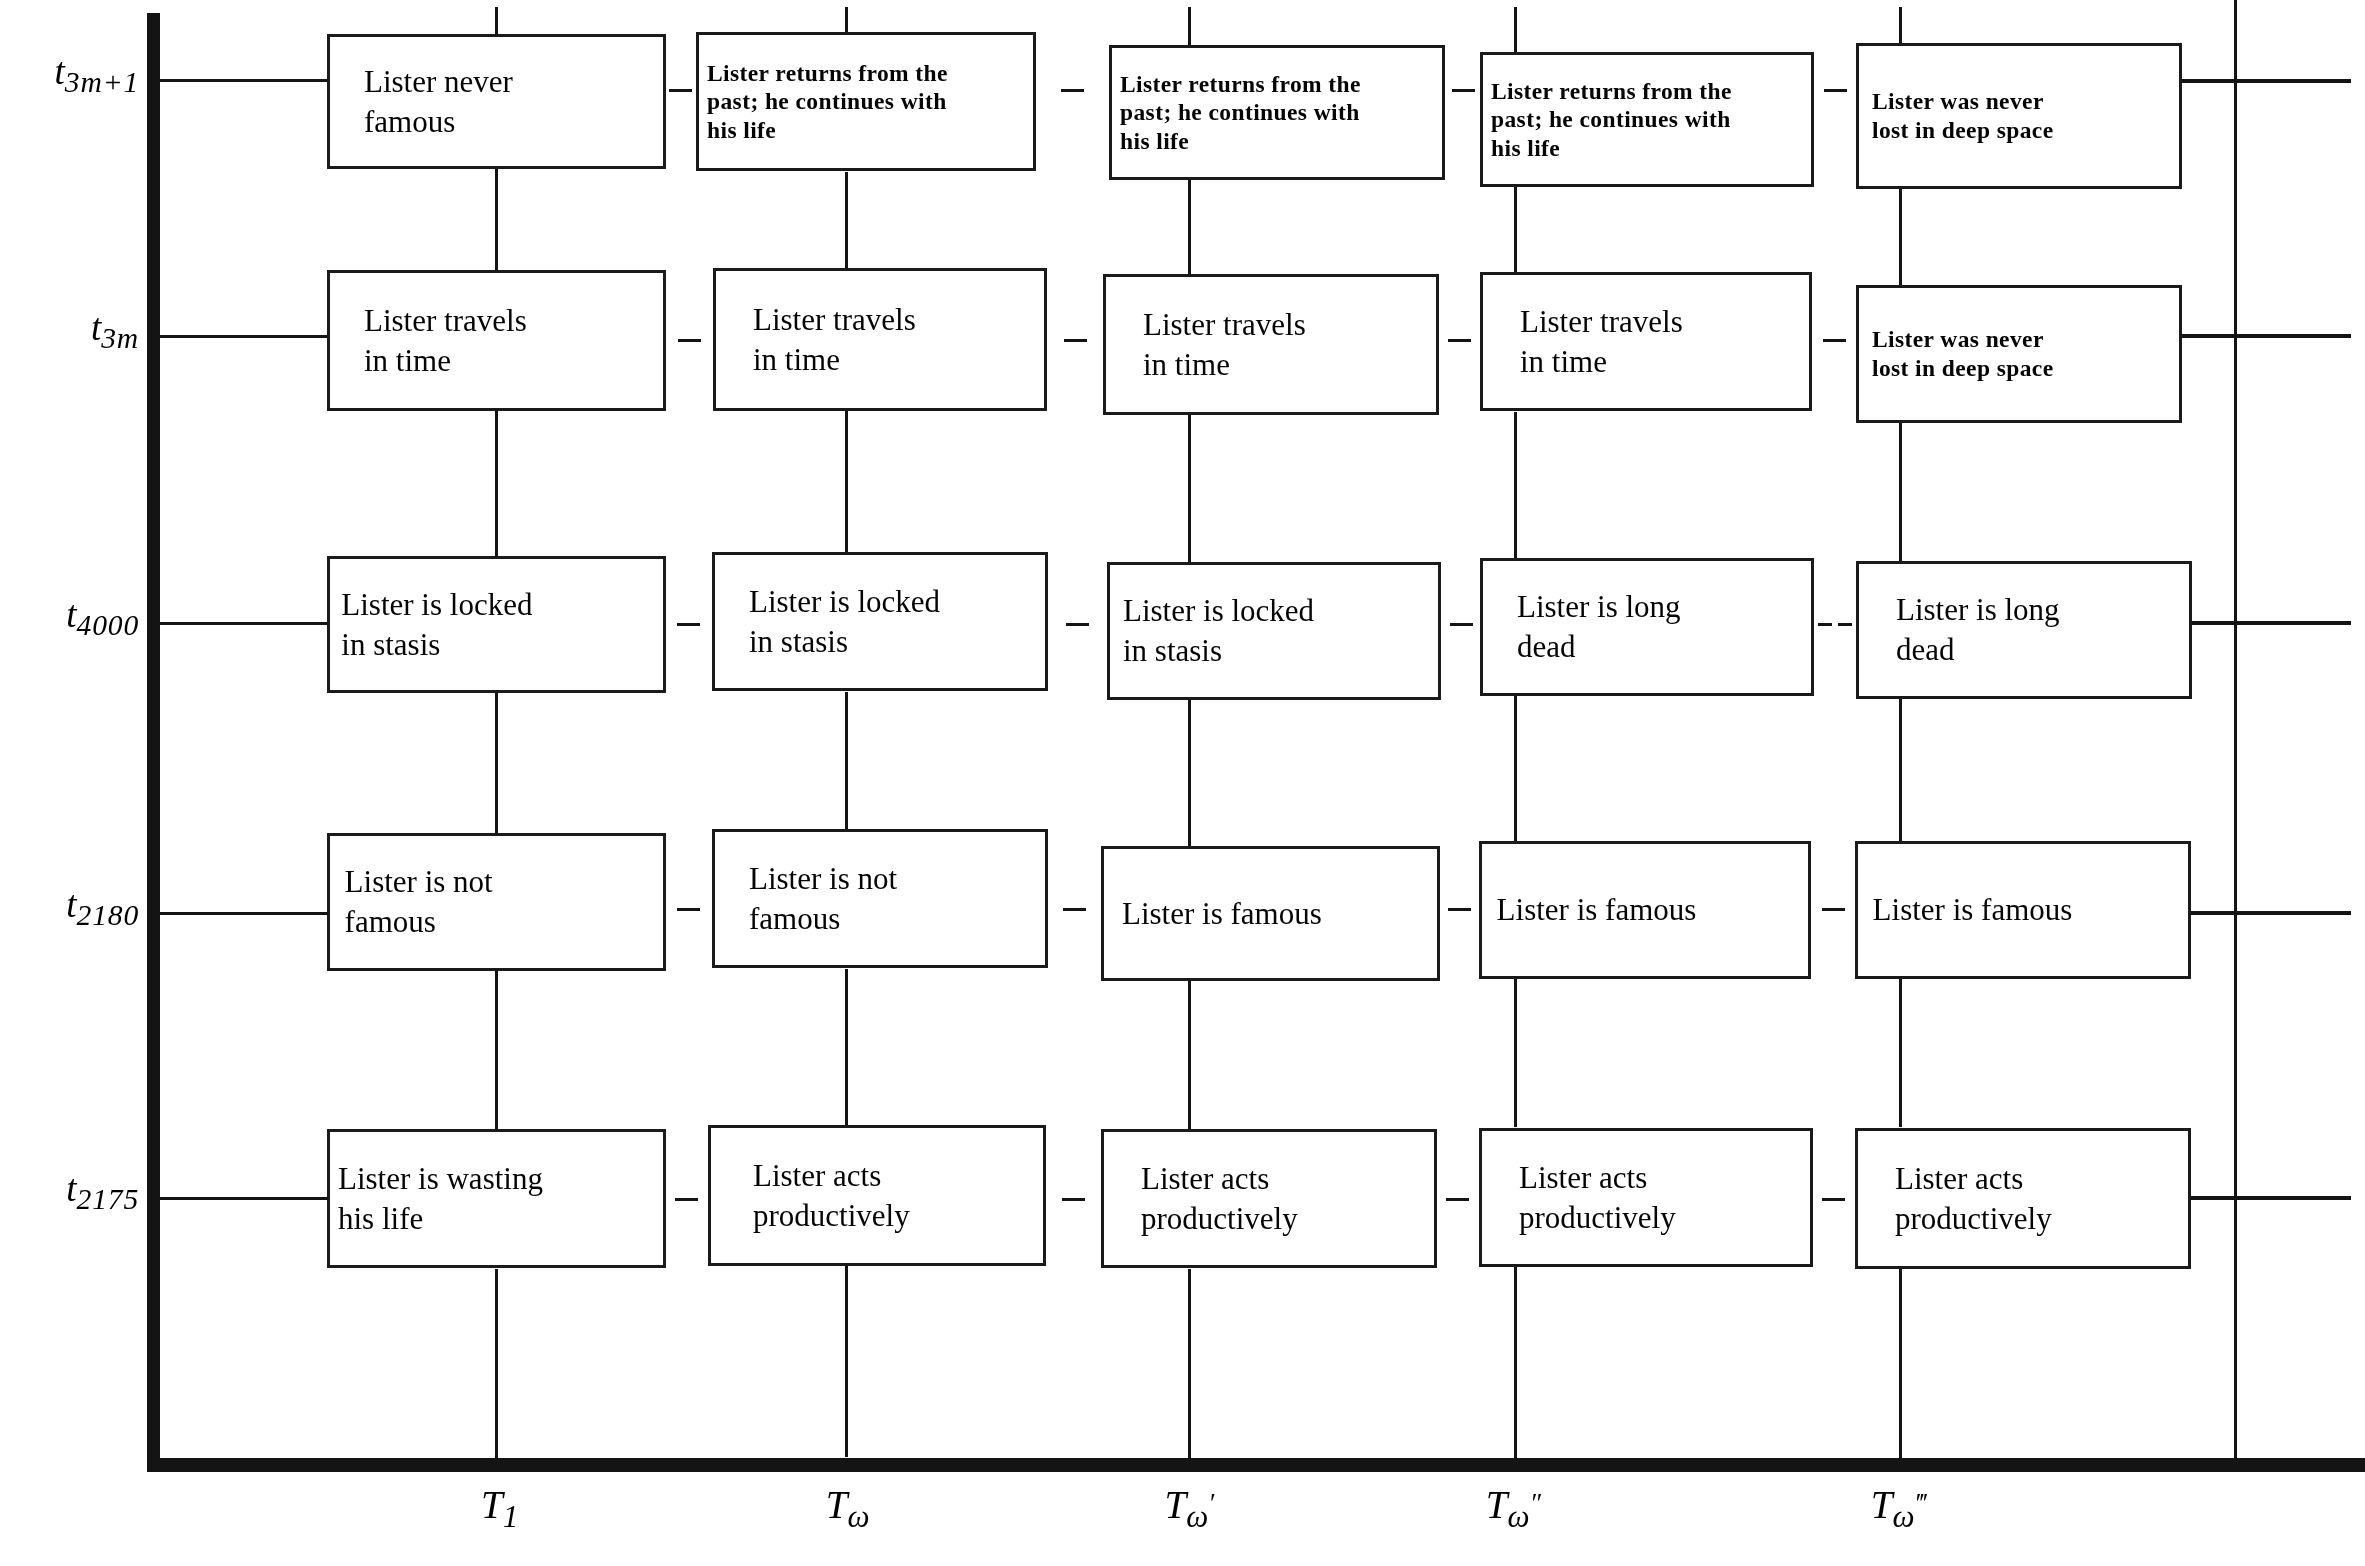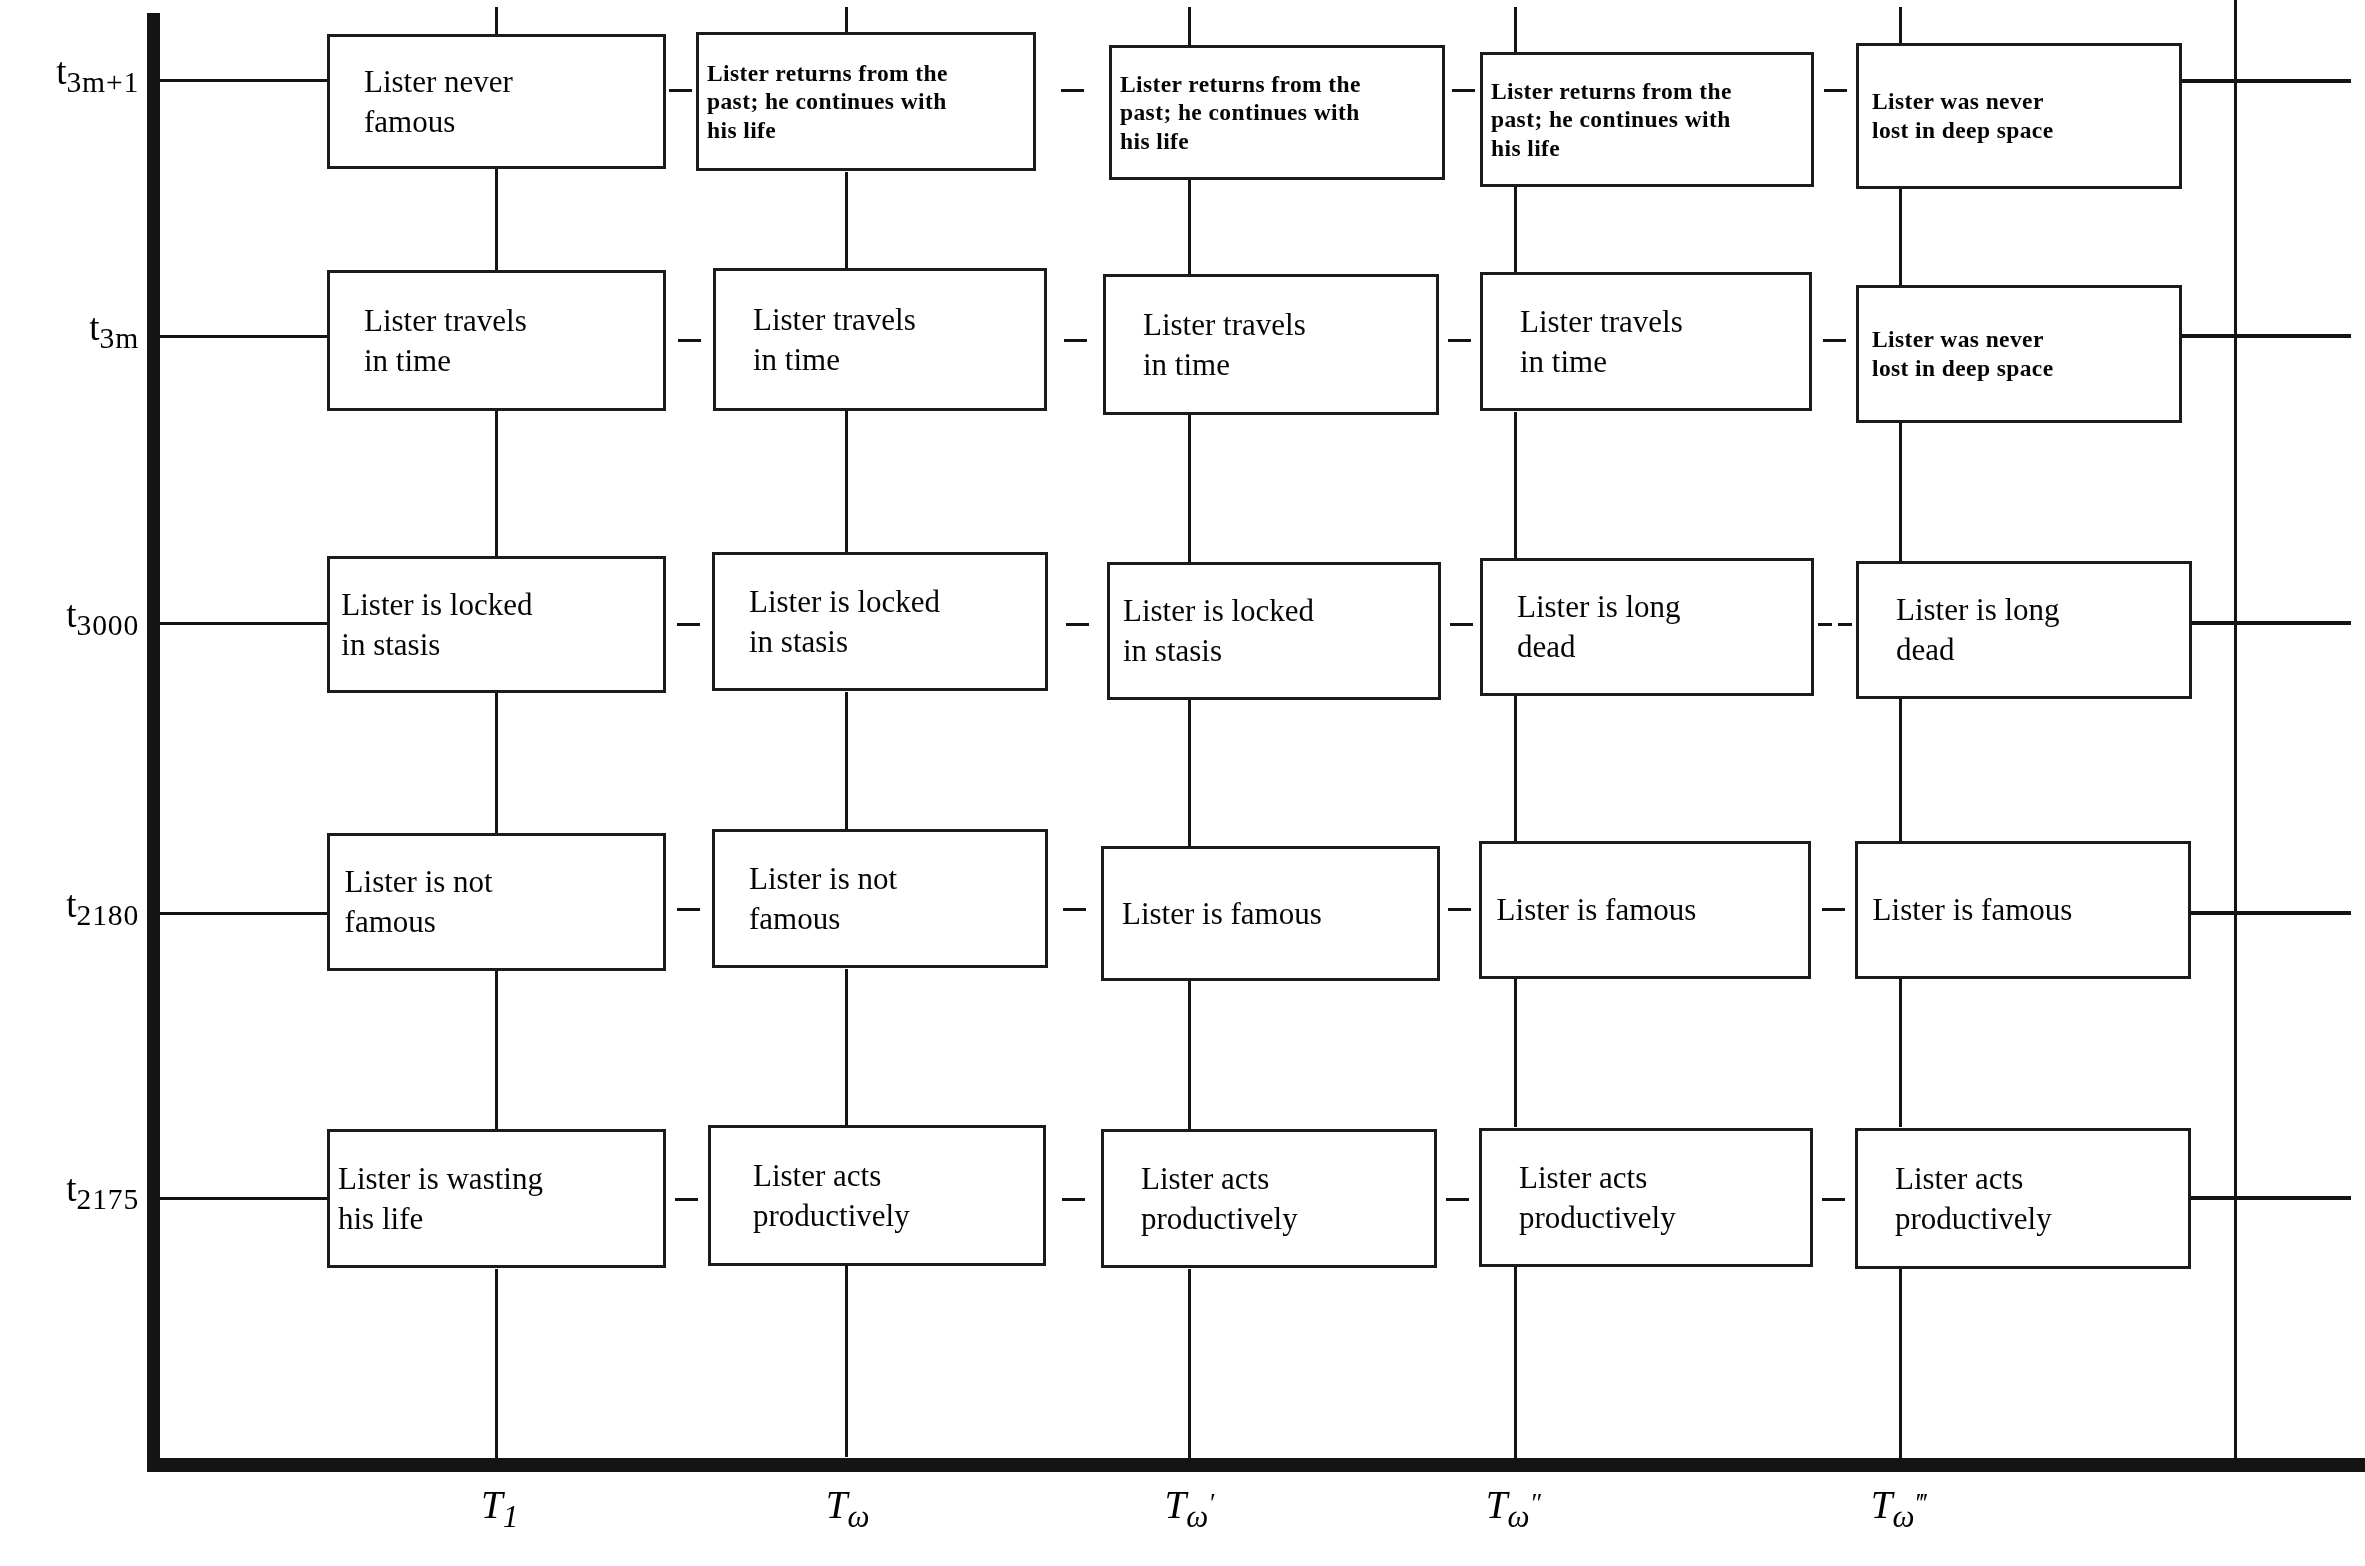--- a/index.html
+++ b/index.html
@@ -11,21 +11,21 @@
   .hline,.vline{position:absolute;background:#141414;}
   .box{
     position:absolute;box-sizing:border-box;background:#fff;
     border:3.2px solid #1b1b1b;display:flex;align-items:center;
   }
   .box .txt{
     white-space:pre-line;line-height:1.28;color:#050505;
   }
   .box .txt.small{line-height:1.22;font-weight:bold;letter-spacing:0.4px;}
   .ylabel{
-    position:absolute;font-size:37px;white-space:nowrap;
+    position:absolute;font-style:italic;font-size:37px;white-space:nowrap;
     transform:translate(-100%,-50%);
   }
   .xlabel{
     position:absolute;font-style:italic;font-size:39px;white-space:nowrap;
     transform:translateX(-50%);
   }
   .ylabel sub,.xlabel sub{font-size:0.80em;line-height:0;letter-spacing:0.8px;}
   .prime{font-style:normal;font-size:0.85em;position:relative;top:-0.55em;left:0.04em;}
 </style>
 </head>
@@ -193,21 +193,21 @@
       <div class="box" style="left:1479px;top:1128px;width:334px;height:139px;">
         <div class="txt" style="font-size: 31px; padding-left: 37px; padding-right: 4.9px;">Lister acts
 productively</div>
       </div>
       <div class="box" style="left:1855px;top:1128px;width:336px;height:141px;">
         <div class="txt" style="font-size: 31px; padding-left: 37px; padding-right: 4.9px;">Lister acts
 productively</div>
       </div>
       <div class="ylabel" style="left:139px;top:71px;"><span>t</span><sub>3m+1</sub></div>
       <div class="ylabel" style="left:139px;top:327px;"><span>t</span><sub>3m</sub></div>
-      <div class="ylabel" style="left:139px;top:614px;"><span>t</span><sub>3000</sub></div>
+      <div class="ylabel" style="left:139px;top:614px;"><span>t</span><sub>4000</sub></div>
       <div class="ylabel" style="left:139px;top:904px;"><span>t</span><sub>2180</sub></div>
       <div class="ylabel" style="left:139px;top:1188px;"><span>t</span><sub>2175</sub></div>
       <div class="xlabel" style="left:500px;top:1482px;font-style:italic;"><span>T</span><sub>1</sub></div>
       <div class="xlabel" style="left:848px;top:1482px;"><span>T</span><sub>ω</sub></div>
       <div class="xlabel" style="left:1190px;top:1482px;"><span>T</span><sub>ω<span class="prime">′</span></sub></div>
       <div class="xlabel" style="left:1514px;top:1482px;"><span>T</span><sub>ω<span class="prime">″</span></sub></div>
       <div class="xlabel" style="left:1899px;top:1482px;"><span>T</span><sub>ω<span class="prime">‴</span></sub></div>
     </div>
 </div>
 

